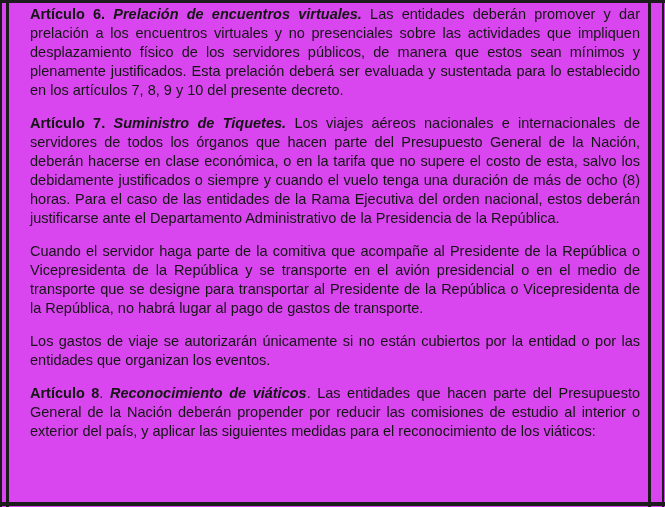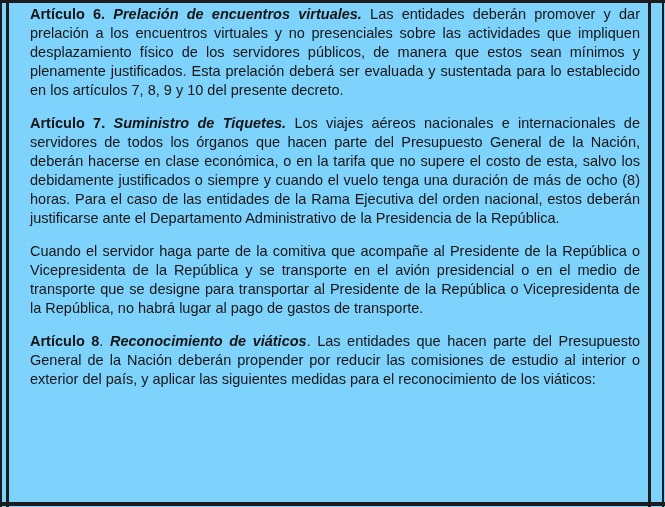--- a/index.html
+++ b/index.html
@@ -4,21 +4,21 @@
 <style>
   html, body {
     margin: 0;
     padding: 0;
     background: #e8e8e8;
   }
   .page {
     position: relative;
     width: 665px;
     height: 507px;
-    background: #7dd3fc;
+    background: #d946ef;
     overflow: hidden;
     font-family: "Liberation Sans", sans-serif;
   }
   .rule {
     position: absolute;
     background: #1c1c1c;
   }
   .rule-top    { left: 0; top: 0;    width: 665px; height: 3px; }
   .rule-bottom { left: 0; top: 502px; width: 665px; height: 4px; }
   .rule-left-outer  { left: 0px;   top: 0; width: 2px; height: 507px; }
@@ -53,15 +53,16 @@
   <div class="rule rule-bottom"></div>
   <div class="rule rule-left-outer"></div>
   <div class="rule rule-left-inner"></div>
   <div class="rule rule-right-inner"></div>
   <div class="rule rule-right-outer"></div>
 
   <div class="content">
       <p class="para"><span class="run bold">Artículo 6. </span><span class="run bold-italic">Prelación de encuentros virtuales.</span><span class="run normal"> Las entidades deberán promover y dar prelación a los encuentros virtuales y no presenciales sobre las actividades que impliquen desplazamiento físico de los servidores públicos, de manera que estos sean mínimos y plenamente justificados. Esta prelación deberá ser evaluada y sustentada para lo establecido en los artículos 7, 8, 9 y 10 del presente decreto.</span></p>
       <p class="para"><span class="run bold">Artículo 7. </span><span class="run bold-italic">Suministro de Tiquetes.</span><span class="run normal"> Los viajes aéreos nacionales e internacionales de servidores de todos los órganos que hacen parte del Presupuesto General de la Nación, deberán hacerse en clase económica, o en la tarifa que no supere el costo de esta, salvo los debidamente justificados o siempre y cuando el vuelo tenga una duración de más de ocho (8) horas. Para el caso de las entidades de la Rama Ejecutiva del orden nacional, estos deberán justificarse ante el Departamento Administrativo de la Presidencia de la República.</span></p>
       <p class="para"><span class="run normal">Cuando el servidor haga parte de la comitiva que acompañe al Presidente de la República o Vicepresidenta de la República y se transporte en el avión presidencial o en el medio de transporte que se designe para transportar al Presidente de la República o Vicepresidenta de la República, no habrá lugar al pago de gastos de transporte.</span></p>
+      <p class="para"><span class="run normal">Los gastos de viaje se autorizarán únicamente si no están cubiertos por la entidad o por las entidades que organizan los eventos.</span></p>
       <p class="para"><span class="run bold">Artículo 8</span><span class="run normal">. </span><span class="run bold-italic">Reconocimiento de viáticos</span><span class="run normal">. Las entidades que hacen parte del Presupuesto General de la Nación deberán propender por reducir las comisiones de estudio al interior o exterior del país, y aplicar las siguientes medidas para el reconocimiento de los viáticos:</span></p>
     </div>
 </div>
 
 </body></html>

